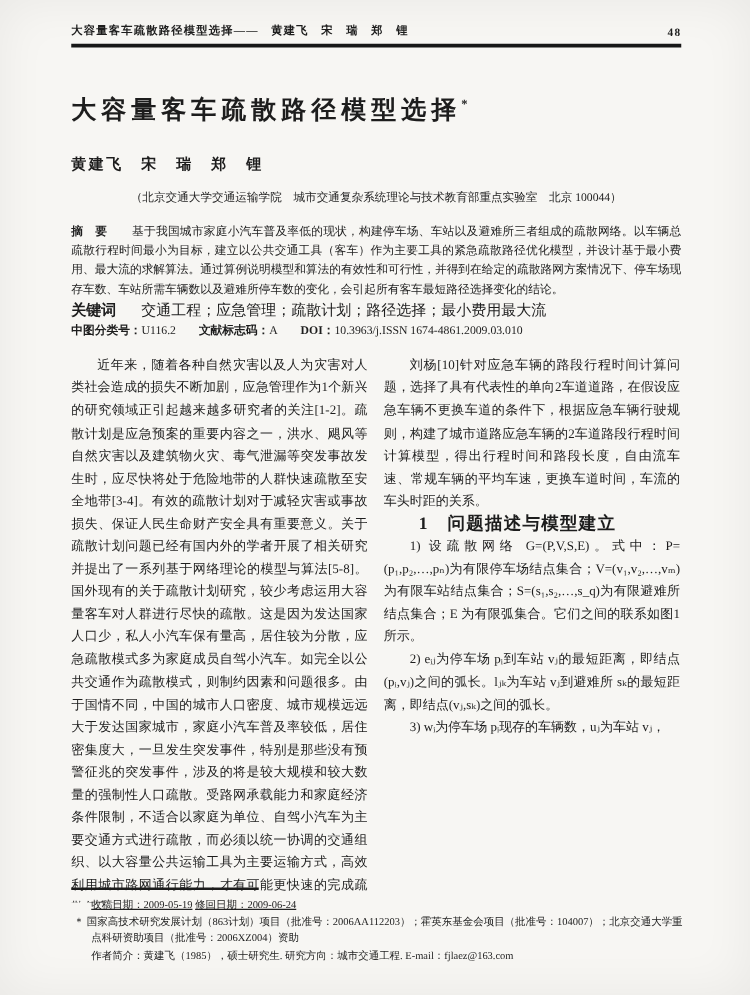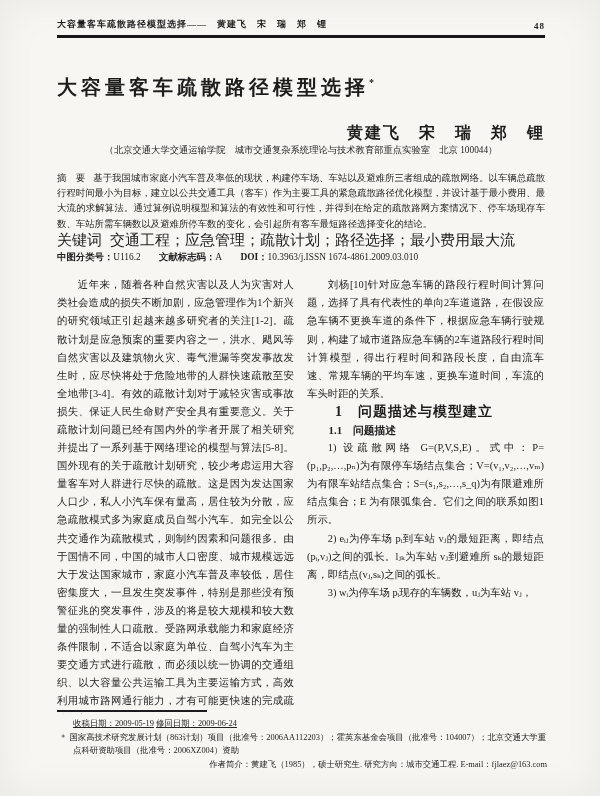--- a/index.html
+++ b/index.html
@@ -12,39 +12,39 @@
   .content{position:absolute;left:57px;top:18px;width:488px;}
   .header{
     display:flex;justify-content:space-between;align-items:flex-end;
     font-size:9px;font-weight:bold;letter-spacing:1px;
     padding-bottom:4px;border-bottom:3px solid #171717;
   }
   .article-title{
     margin-top:36px;text-align:left;font-size:20px;font-weight:bold;letter-spacing:4px;
   }
   .title-mark{font-size:10px;vertical-align:super;letter-spacing:0;}
-  .authors{margin-top:22px;text-align:right;font-size:16px;font-weight:bold;letter-spacing:2px;}
-  .affil{margin-top:0;text-align:center;font-size:9.3px;}
+  .authors{margin-top:22px;text-align:left;font-size:12px;font-weight:bold;letter-spacing:2px;}
+  .affil{margin-top:12px;text-align:center;font-size:9.3px;}
   .abstract{margin-top:14px;font-size:9.4px;line-height:15.2px;text-align:justify;}
-  .inline-label{font-weight:normal;margin-right:8px;}
-  .kwline{font-size:15px;line-height:15.2px;margin-top:1px;}
+  .inline-label{font-weight:bold;margin-right:20px;}
+  .kwline{font-size:12px;line-height:15.2px;margin-top:1px;}
   .metaline{font-size:9.4px;line-height:15.2px;margin-top:2px;}
   .metaline .seg{margin-right:16px;}
   .metaline .lbl{font-weight:bold;}
   .columns{display:flex;gap:13px;margin-top:11px;height:438px;overflow:hidden;}
   .col{width:237px;font-size:10.4px;line-height:18.1px;text-align:justify;}
   .col p{margin:0;text-indent:2em;}
   .sec-heading{font-size:14px;font-weight:bold;letter-spacing:1px;margin:9px 0 6px 0;text-indent:0;}
   .subsec-heading{font-size:10.8px;font-weight:bold;margin:3px 0 2px 0;text-indent:0;}
   .footnote{position:absolute;left:57px;top:710px;width:490px;font-size:8.4px;line-height:13.6px;color:#222;}
   .fn-rule{width:150px;border-top:2px solid #1c1c1c;margin-bottom:5px;}
   .fn-dates{padding-left:16px;}
   .fn-dates .seg{text-decoration:underline;}
   .fn-funding{padding-left:16px;text-indent:-14px;}
-  .fn-bio{padding-left:16px;text-align:right;}
+  .fn-bio{padding-left:16px;}
 </style>
 </head>
 <body>
 
 <div class="page">
   <div class="content">
 
     <div class="header">
       <span>大容量客车疏散路径模型选择——　黄建飞　宋　瑞　郑　锂</span>
       <span>48</span>
@@ -72,21 +72,20 @@
       <span class="seg"><span class="lbl">DOI：</span><span>10.3963/j.ISSN 1674-4861.2009.03.010</span></span>
     </div>
 
     <div class="columns">
       <div class="col">
         <p>近年来，随着各种自然灾害以及人为灾害对人类社会造成的损失不断加剧，应急管理作为1个新兴的研究领域正引起越来越多研究者的关注[1-2]。疏散计划是应急预案的重要内容之一，洪水、飓风等自然灾害以及建筑物火灾、毒气泄漏等突发事故发生时，应尽快将处于危险地带的人群快速疏散至安全地带[3-4]。有效的疏散计划对于减轻灾害或事故损失、保证人民生命财产安全具有重要意义。关于疏散计划问题已经有国内外的学者开展了相关研究并提出了一系列基于网络理论的模型与算法[5-8]。国外现有的关于疏散计划研究，较少考虑运用大容量客车对人群进行尽快的疏散。这是因为发达国家人口少，私人小汽车保有量高，居住较为分散，应急疏散模式多为家庭成员自驾小汽车。如完全以公共交通作为疏散模式，则制约因素和问题很多。由于国情不同，中国的城市人口密度、城市规模远远大于发达国家城市，家庭小汽车普及率较低，居住密集度大，一旦发生突发事件，特别是那些没有预警征兆的突发事件，涉及的将是较大规模和较大数量的强制性人口疏散。受路网承载能力和家庭经济条件限制，不适合以家庭为单位、自驾小汽车为主要交通方式进行疏散，而必须以统一协调的交通组织、以大容量公共运输工具为主要运输方式，高效利用城市路网通行能力，才有可能更快速的完成疏散任务[9]。</p>
       </div>
       <div class="col">
         <p>刘杨[10]针对应急车辆的路段行程时间计算问题，选择了具有代表性的单向2车道道路，在假设应急车辆不更换车道的条件下，根据应急车辆行驶规则，构建了城市道路应急车辆的2车道路段行程时间计算模型，得出行程时间和路段长度，自由流车速、常规车辆的平均车速，更换车道时间，车流的车头时距的关系。</p>
         <p class="sec-heading">1　问题描述与模型建立</p>
-        <p class="subsec-heading">1.1　问题描述</p>
         <p>1) 设疏散网络 G=(P,V,S,E)。式中：P=(p₁,p₂,…,pₙ)为有限停车场结点集合；V=(v₁,v₂,…,vₘ)为有限车站结点集合；S=(s₁,s₂,…,s_q)为有限避难所结点集合；E 为有限弧集合。它们之间的联系如图1所示。</p>
         <p>2) eᵢⱼ为停车场 pᵢ到车站 vⱼ的最短距离，即结点(pᵢ,vⱼ)之间的弧长。lⱼₖ为车站 vⱼ到避难所 sₖ的最短距离，即结点(vⱼ,sₖ)之间的弧长。</p>
         <p>3) wᵢ为停车场 pᵢ现存的车辆数，uⱼ为车站 vⱼ，</p>
       </div>
     </div>
   </div>
 
   <div class="footnote">
     <div class="fn-rule"></div>
     <div class="fn-dates">

